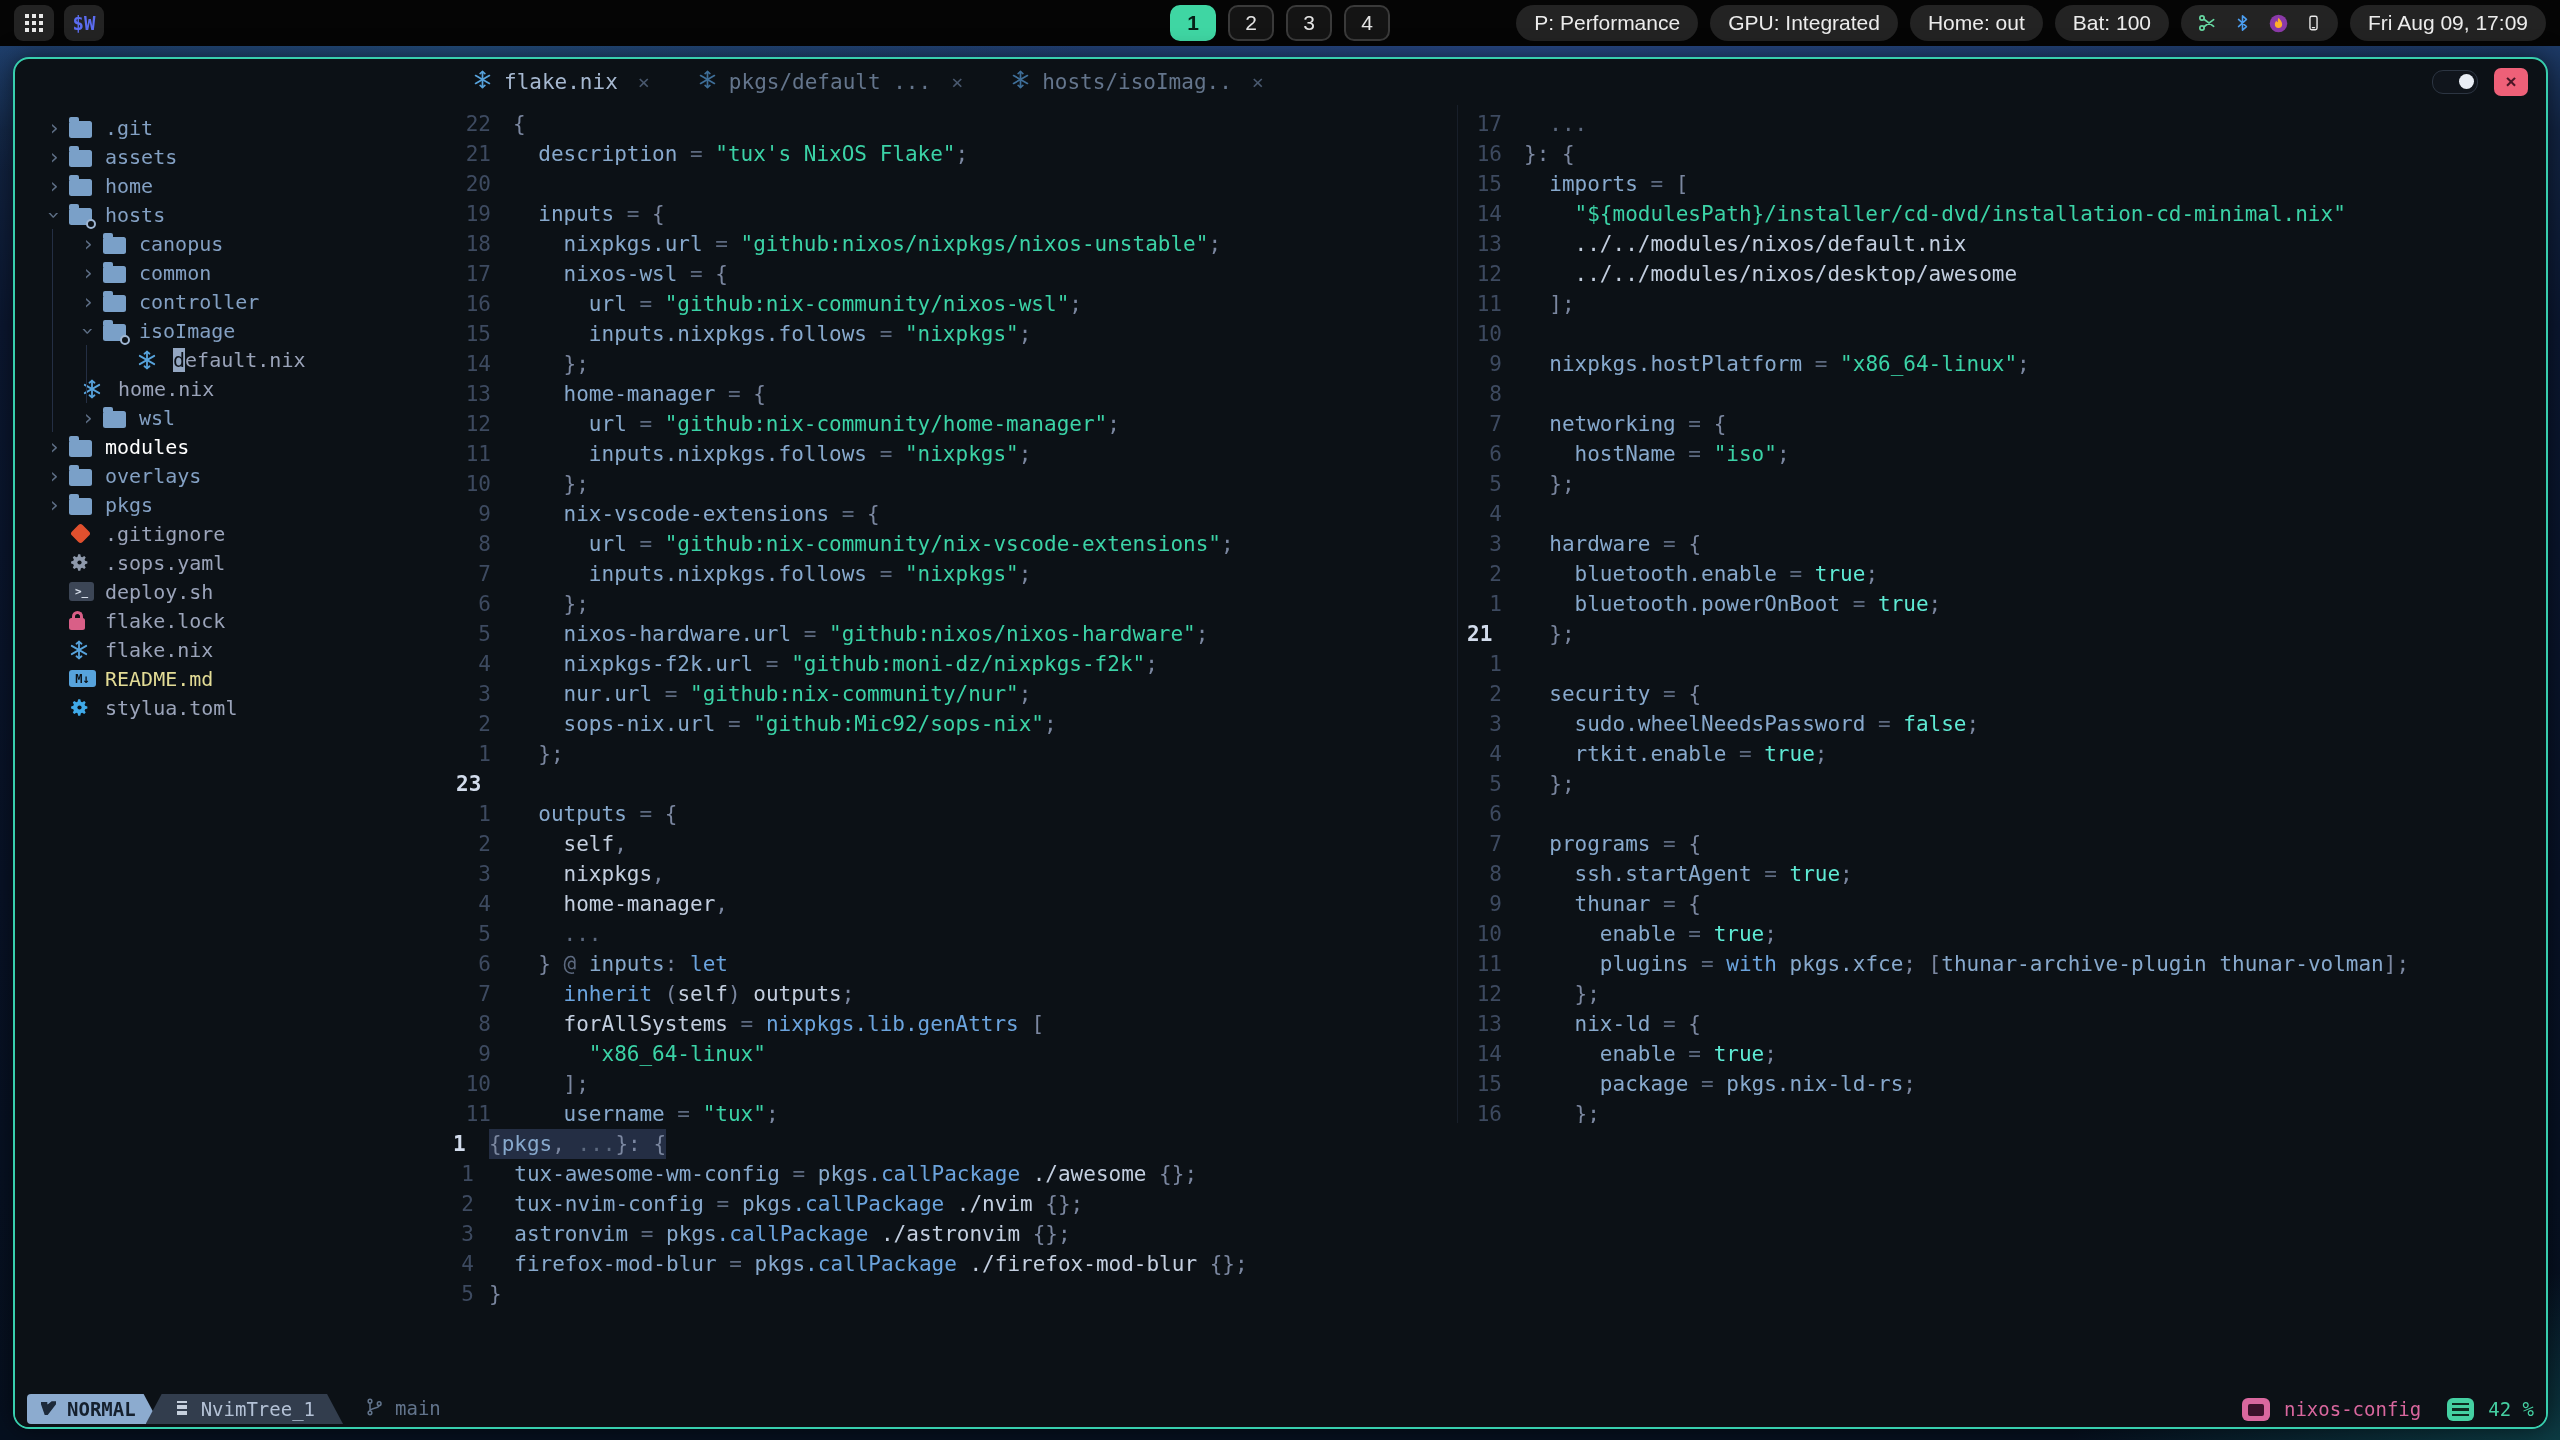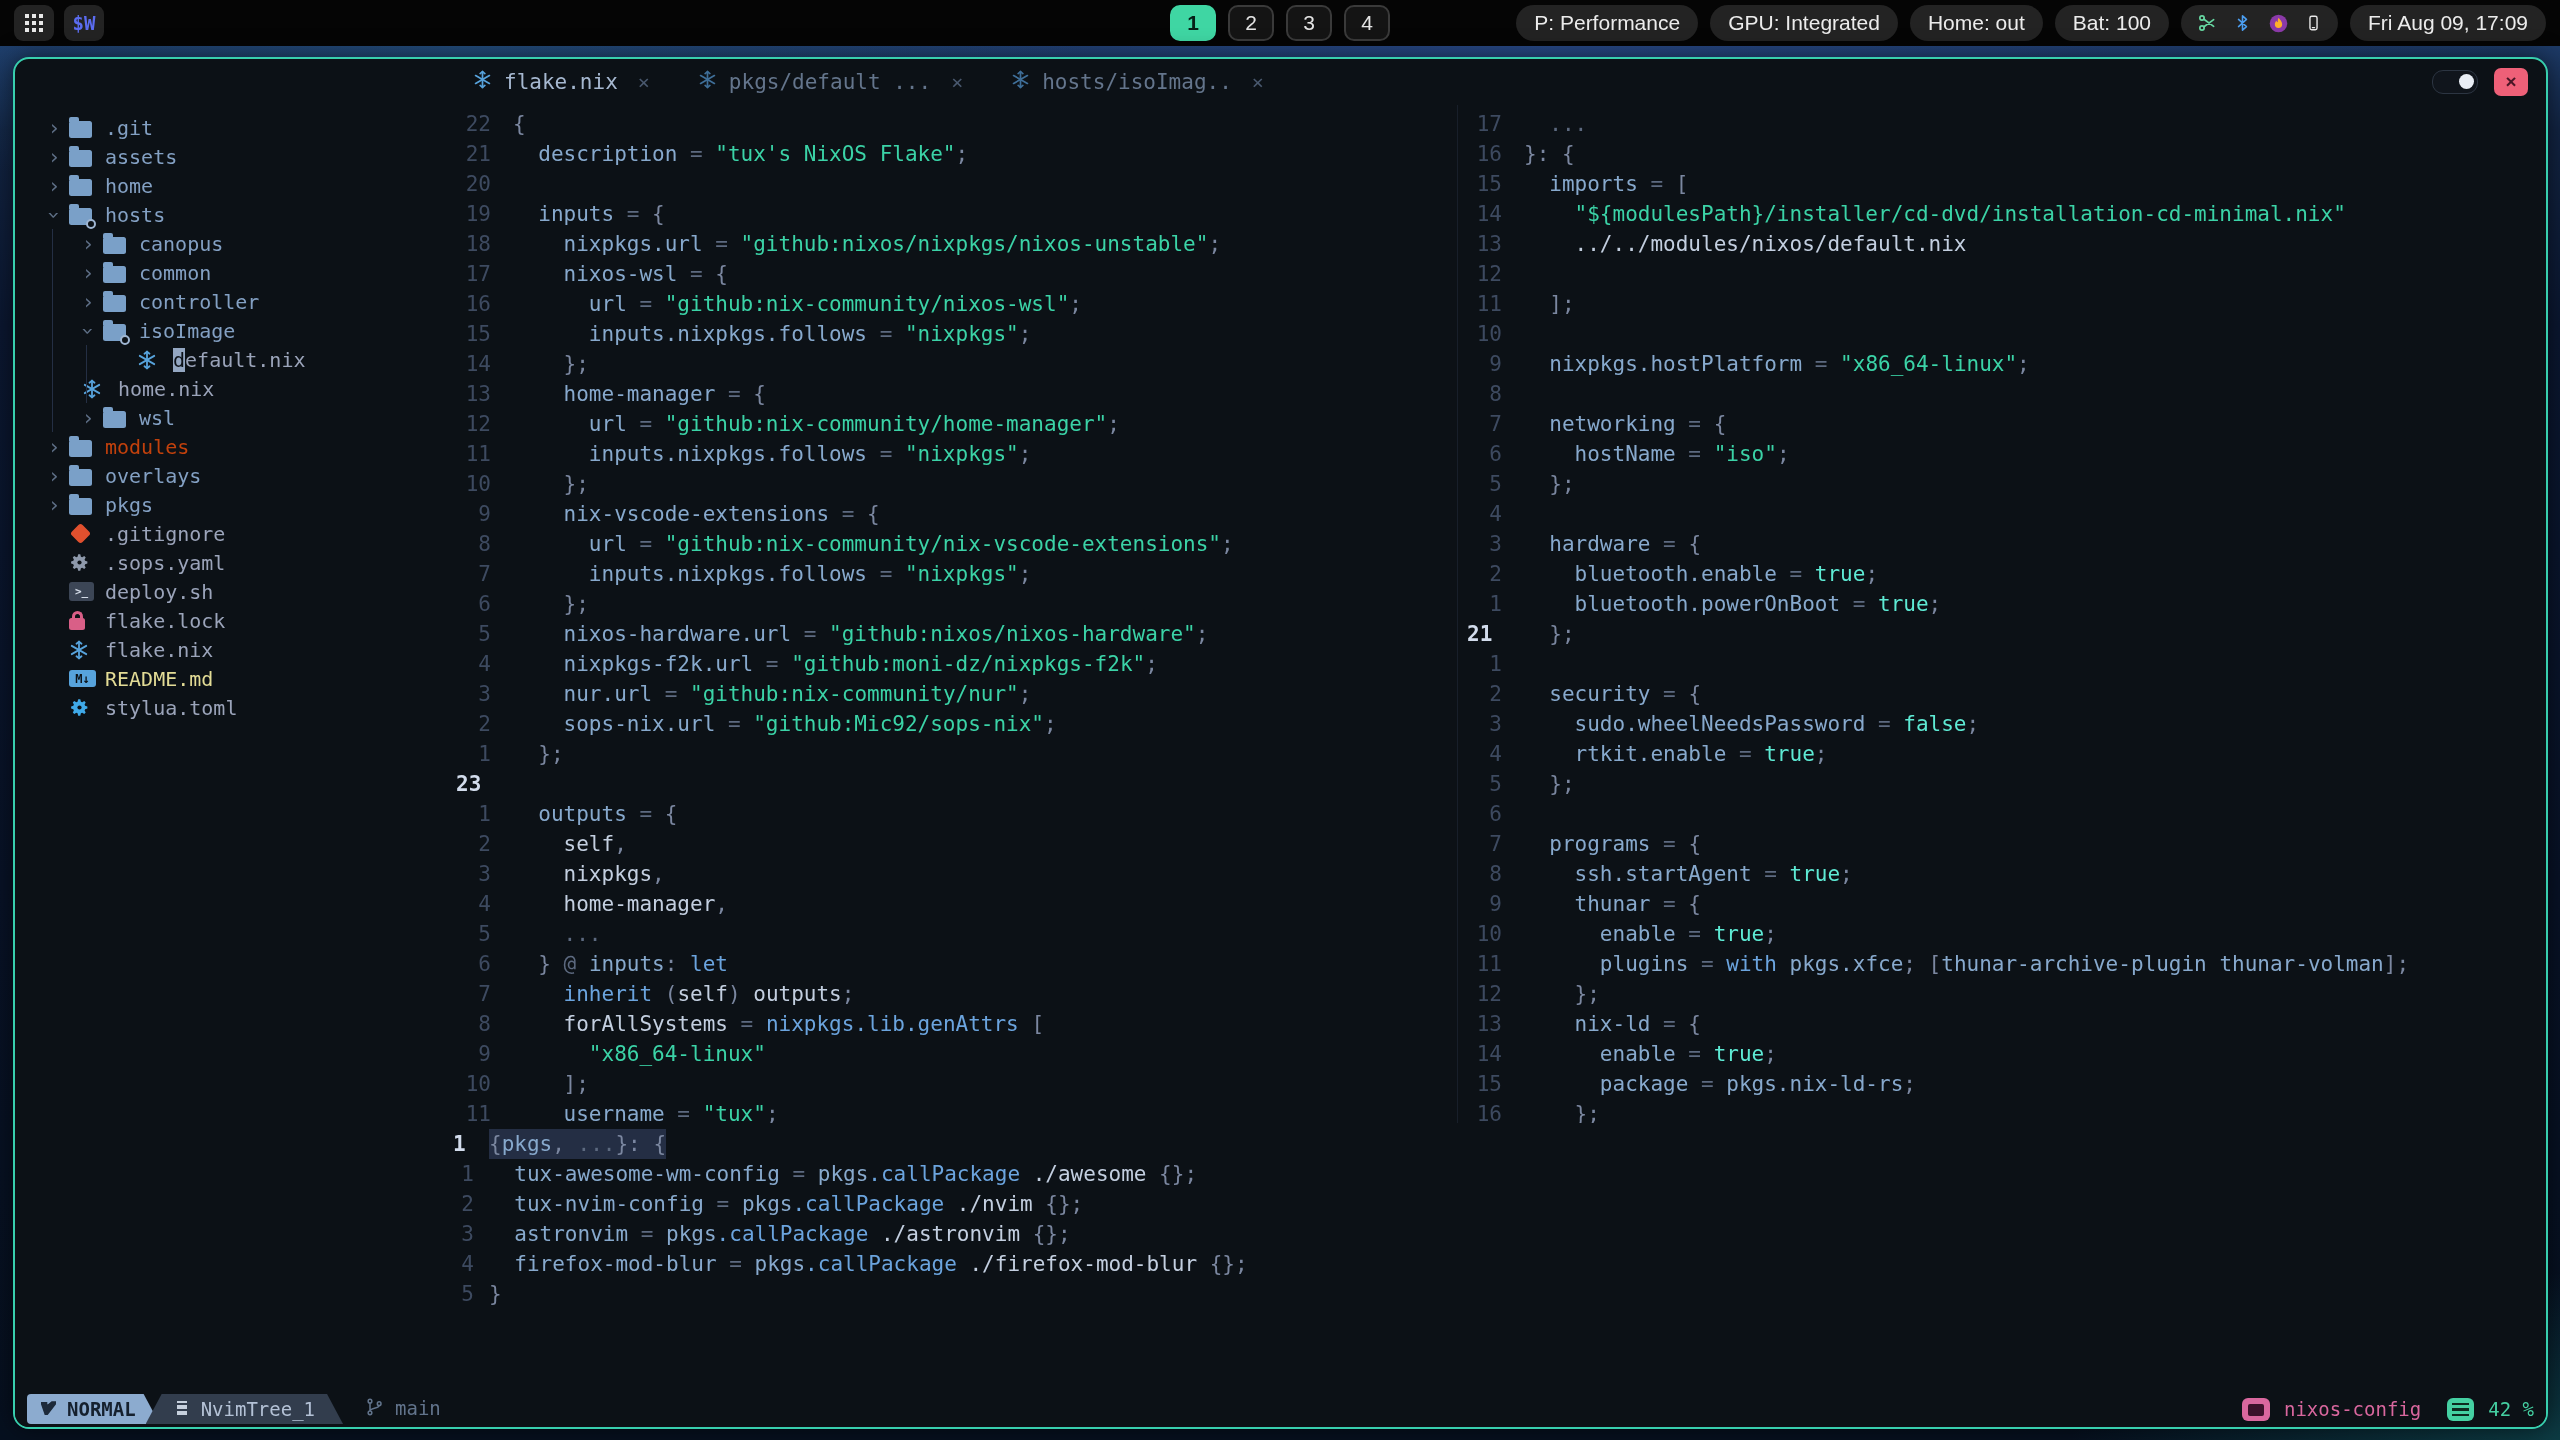--- a/index.html
+++ b/index.html
@@ -296,21 +296,21 @@
             <span class="ficon">
               <span class="i-folder"></span>
             </span>
             <span class="tlabel" style="color: rgb(131, 160, 195);">wsl</span>
           </div>
           <div class="trow" style="padding-left: 24px;">
             <span class="chev">›</span>
             <span class="ficon">
               <span class="i-folder"></span>
             </span>
-            <span class="tlabel" style="color: #c2410c;">modules</span>
+            <span class="tlabel" style="color: #ffffff;">modules</span>
           </div>
           <div class="trow" style="padding-left: 24px;">
             <span class="chev">›</span>
             <span class="ficon">
               <span class="i-folder"></span>
             </span>
             <span class="tlabel" style="color: rgb(131, 160, 195);">overlays</span>
           </div>
           <div class="trow" style="padding-left: 24px;">
             <span class="chev">›</span>
@@ -419,21 +419,21 @@
               <div class="line"><span class="gut">9</span><span class="codewrap"><span class="ind"></span><span class="ind g"></span><span class="ind g"></span><span class="t-s">"x86_64-linux"</span></span></div>
               <div class="line"><span class="gut">10</span><span class="codewrap"><span class="ind"></span><span class="ind g"></span><span class="t-p">];</span></span></div>
               <div class="line"><span class="gut">11</span><span class="codewrap"><span class="ind"></span><span class="ind g"></span><span class="t-i">username</span><span class="t-o"> = </span><span class="t-s">"tux"</span><span class="t-p">;</span></span></div>
             </div>
           <div class="pane" id="pane-right">
               <div class="line"><span class="gut">17</span><span class="codewrap"><span class="ind"></span><span class="t-o">...</span></span></div>
               <div class="line"><span class="gut">16</span><span class="codewrap"><span class="t-p">}: {</span></span></div>
               <div class="line"><span class="gut">15</span><span class="codewrap"><span class="ind"></span><span class="t-i">imports</span><span class="t-o"> = </span><span class="t-p">[</span></span></div>
               <div class="line"><span class="gut">14</span><span class="codewrap"><span class="ind"></span><span class="ind g"></span><span class="t-s">"${modulesPath}/installer/cd-dvd/installation-cd-minimal.nix"</span></span></div>
               <div class="line"><span class="gut">13</span><span class="codewrap"><span class="ind"></span><span class="ind g"></span><span class="t-w">../../modules/nixos/default.nix</span></span></div>
-              <div class="line"><span class="gut">12</span></div>
+              <div class="line"><span class="gut">12</span><span class="codewrap"><span class="ind"></span><span class="ind g"></span><span class="t-w">../../modules/nixos/desktop/awesome</span></span></div>
               <div class="line"><span class="gut">11</span><span class="codewrap"><span class="ind"></span><span class="t-p">];</span></span></div>
               <div class="line"><span class="gut">10</span><span class="codewrap"></span></div>
               <div class="line"><span class="gut">9</span><span class="codewrap"><span class="ind"></span><span class="t-i">nixpkgs.hostPlatform</span><span class="t-o"> = </span><span class="t-s">"x86_64-linux"</span><span class="t-p">;</span></span></div>
               <div class="line"><span class="gut">8</span><span class="codewrap"></span></div>
               <div class="line"><span class="gut">7</span><span class="codewrap"><span class="ind"></span><span class="t-i">networking</span><span class="t-o"> = </span><span class="t-p">{</span></span></div>
               <div class="line"><span class="gut">6</span><span class="codewrap"><span class="ind"></span><span class="ind g"></span><span class="t-i">hostName</span><span class="t-o"> = </span><span class="t-s">"iso"</span><span class="t-p">;</span></span></div>
               <div class="line"><span class="gut">5</span><span class="codewrap"><span class="ind"></span><span class="t-p">};</span></span></div>
               <div class="line"><span class="gut">4</span><span class="codewrap"></span></div>
               <div class="line"><span class="gut">3</span><span class="codewrap"><span class="ind"></span><span class="t-i">hardware</span><span class="t-o"> = </span><span class="t-p">{</span></span></div>
               <div class="line"><span class="gut">2</span><span class="codewrap"><span class="ind"></span><span class="ind g"></span><span class="t-i">bluetooth.enable</span><span class="t-o"> = </span><span class="t-b">true</span><span class="t-p">;</span></span></div>

